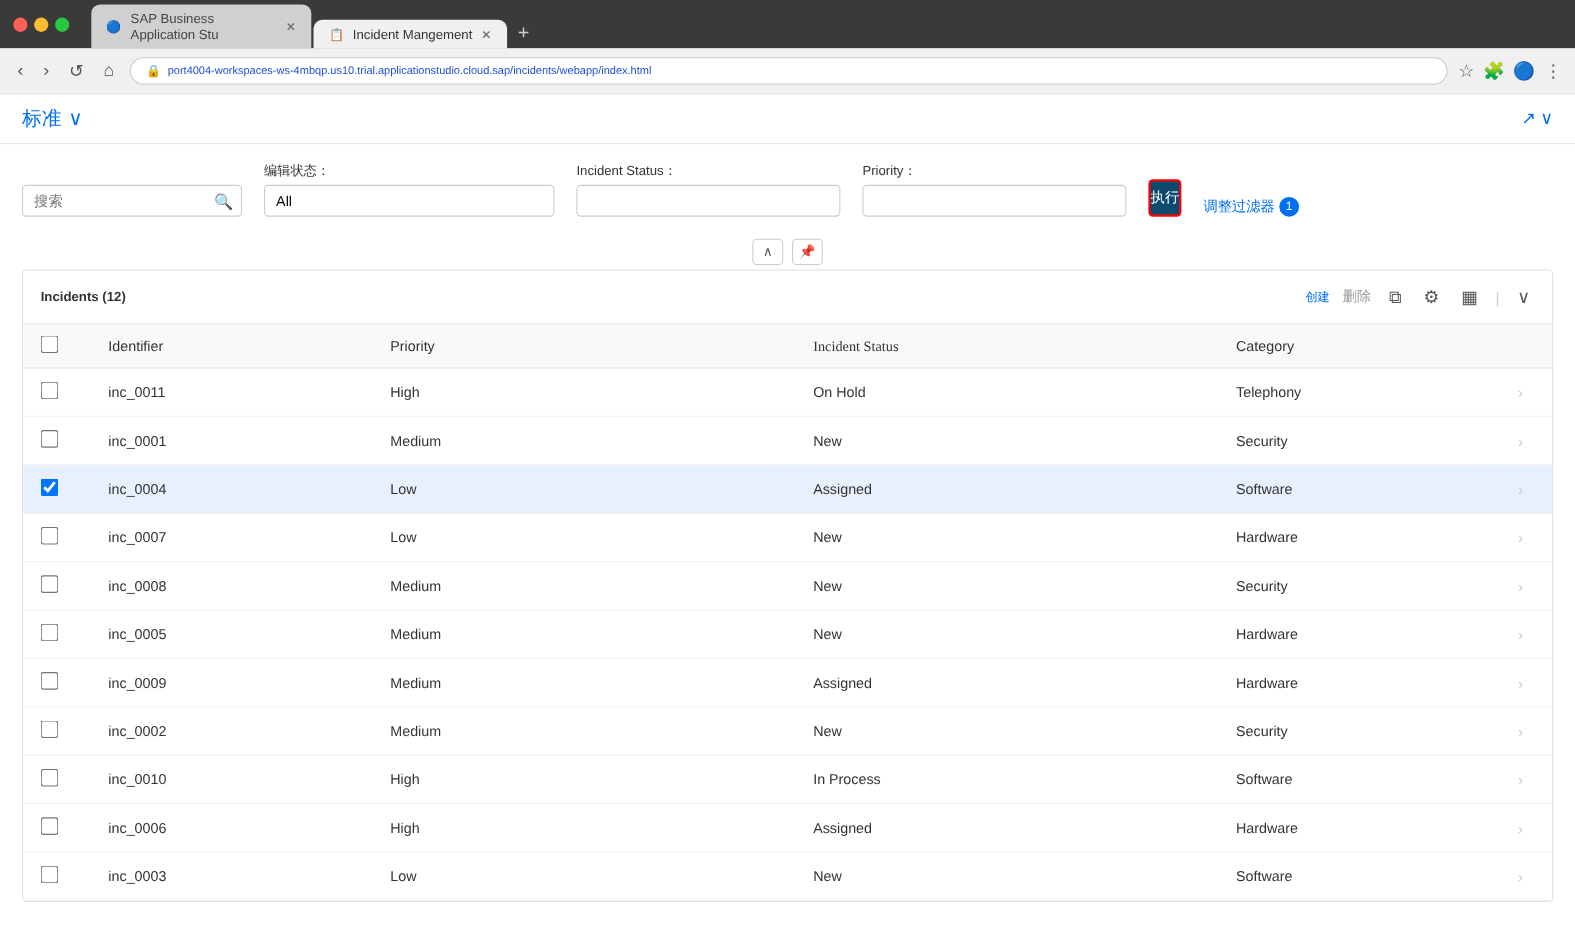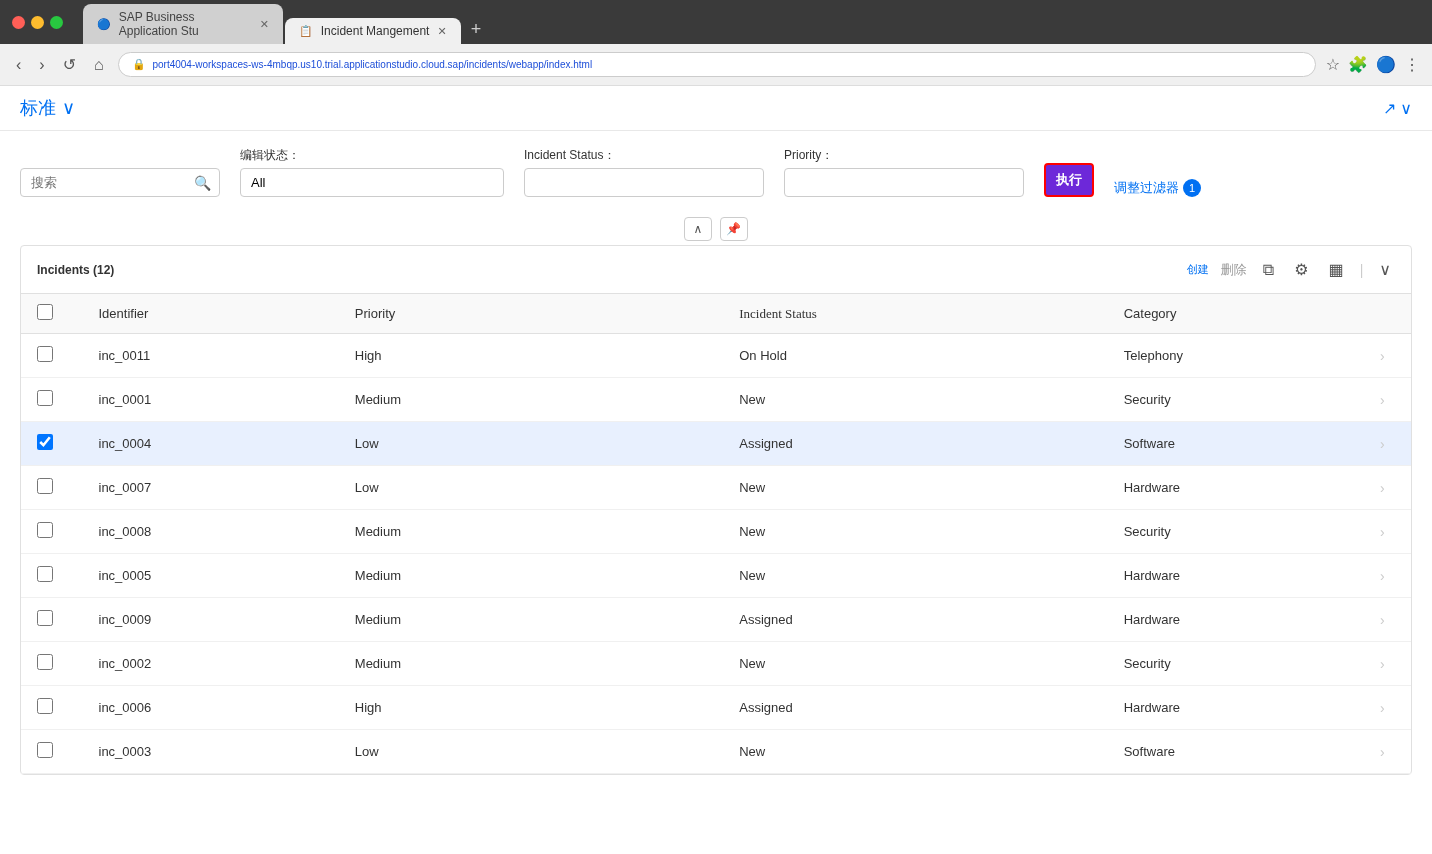--- a/index.html
+++ b/index.html
@@ -38,21 +38,21 @@
     
     .filter-bar { padding: 16px 20px; display: flex; align-items: flex-end; gap: 20px; flex-wrap: wrap; }
     .filter-group { display: flex; flex-direction: column; gap: 4px; }
     .filter-label { font-size: 12px; color: #333; }
     .search-wrap { position: relative; }
     .search-input { border: 1px solid #ccc; border-radius: 4px; padding: 6px 32px 6px 10px; font-size: 13px; width: 200px; }
     .search-icon { position: absolute; right: 8px; top: 50%; transform: translateY(-50%); color: #666; font-size: 14px; }
     .filter-select { border: 1px solid #ccc; border-radius: 4px; padding: 6px 30px 6px 10px; font-size: 13px; appearance: none; background: white; cursor: pointer; }
     .filter-select-wide { width: 264px; }
     .filter-select-medium { width: 240px; }
-    .btn-execute { background: #6d28d9; color: white; border: 2px solid #ff0000; border-radius: 4px; padding: 6px 10px; font-size: 13px; cursor: pointer; font-weight: 700; }
+    .btn-execute { background: #0c4a6e; color: white; border: 2px solid #ff0000; border-radius: 4px; padding: 6px 0; font-size: 13px; cursor: pointer; font-weight: 400; }
     .btn-adjust { background: none; border: none; color: #0070f2; font-size: 13px; cursor: pointer; display: flex; align-items: center; gap: 4px; }
     .badge { background: #0070f2; color: white; border-radius: 50%; width: 18px; height: 18px; display: inline-flex; align-items: center; justify-content: center; font-size: 11px; }
 
     
     .collapse-bar { display: flex; justify-content: center; gap: 8px; padding: 4px; }
     .collapse-btn { background: white; border: 1px solid #ccc; border-radius: 4px; width: 28px; height: 24px; cursor: pointer; display: flex; align-items: center; justify-content: center; font-size: 12px; color: #555; }
 
     
     .table-container { margin: 0 20px; border: 1px solid #e0e0e0; border-radius: 4px; }
     .table-header { display: flex; align-items: center; justify-content: space-between; padding: 12px 16px; border-bottom: 1px solid #e0e0e0; }
@@ -293,20 +293,30 @@
     <td>inc_0002</td>
     <td class="priority-medium">Medium</td>
     <td>New</td>
     <td>Security</td>
     <td><span class="chevron-right">›</span></td>
   </tr>
           <tr class="grid-row">
     <td class="col-check">
       <input type="checkbox" class="checkbox" style="">
     </td>
+    <td>inc_0010</td>
+    <td class="priority-high">High</td>
+    <td>In Process</td>
+    <td>Software</td>
+    <td><span class="chevron-right">›</span></td>
+  </tr>
+          <tr class="grid-row">
+    <td class="col-check">
+      <input type="checkbox" class="checkbox" style="">
+    </td>
     <td>inc_0006</td>
     <td class="priority-high">High</td>
     <td>Assigned</td>
     <td>Hardware</td>
     <td><span class="chevron-right">›</span></td>
   </tr>
           <tr class="grid-row">
     <td class="col-check">
       <input type="checkbox" class="checkbox" style="">
     </td>

